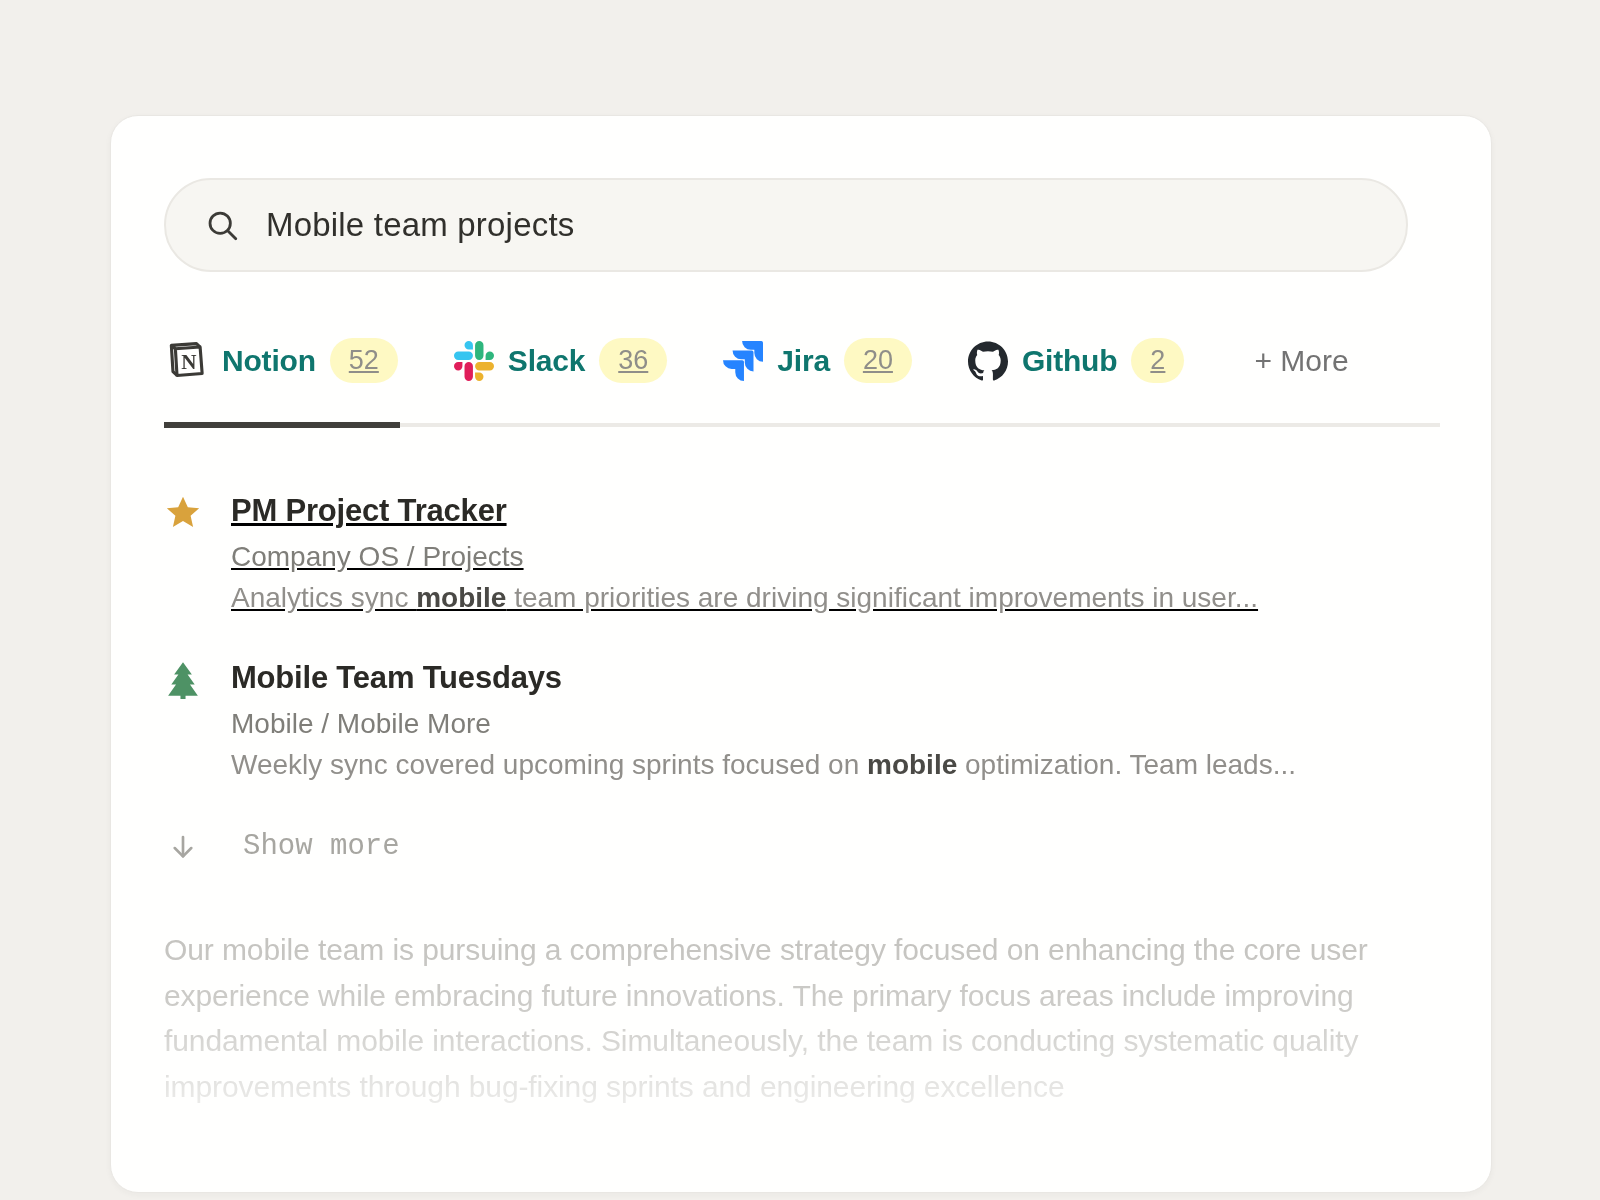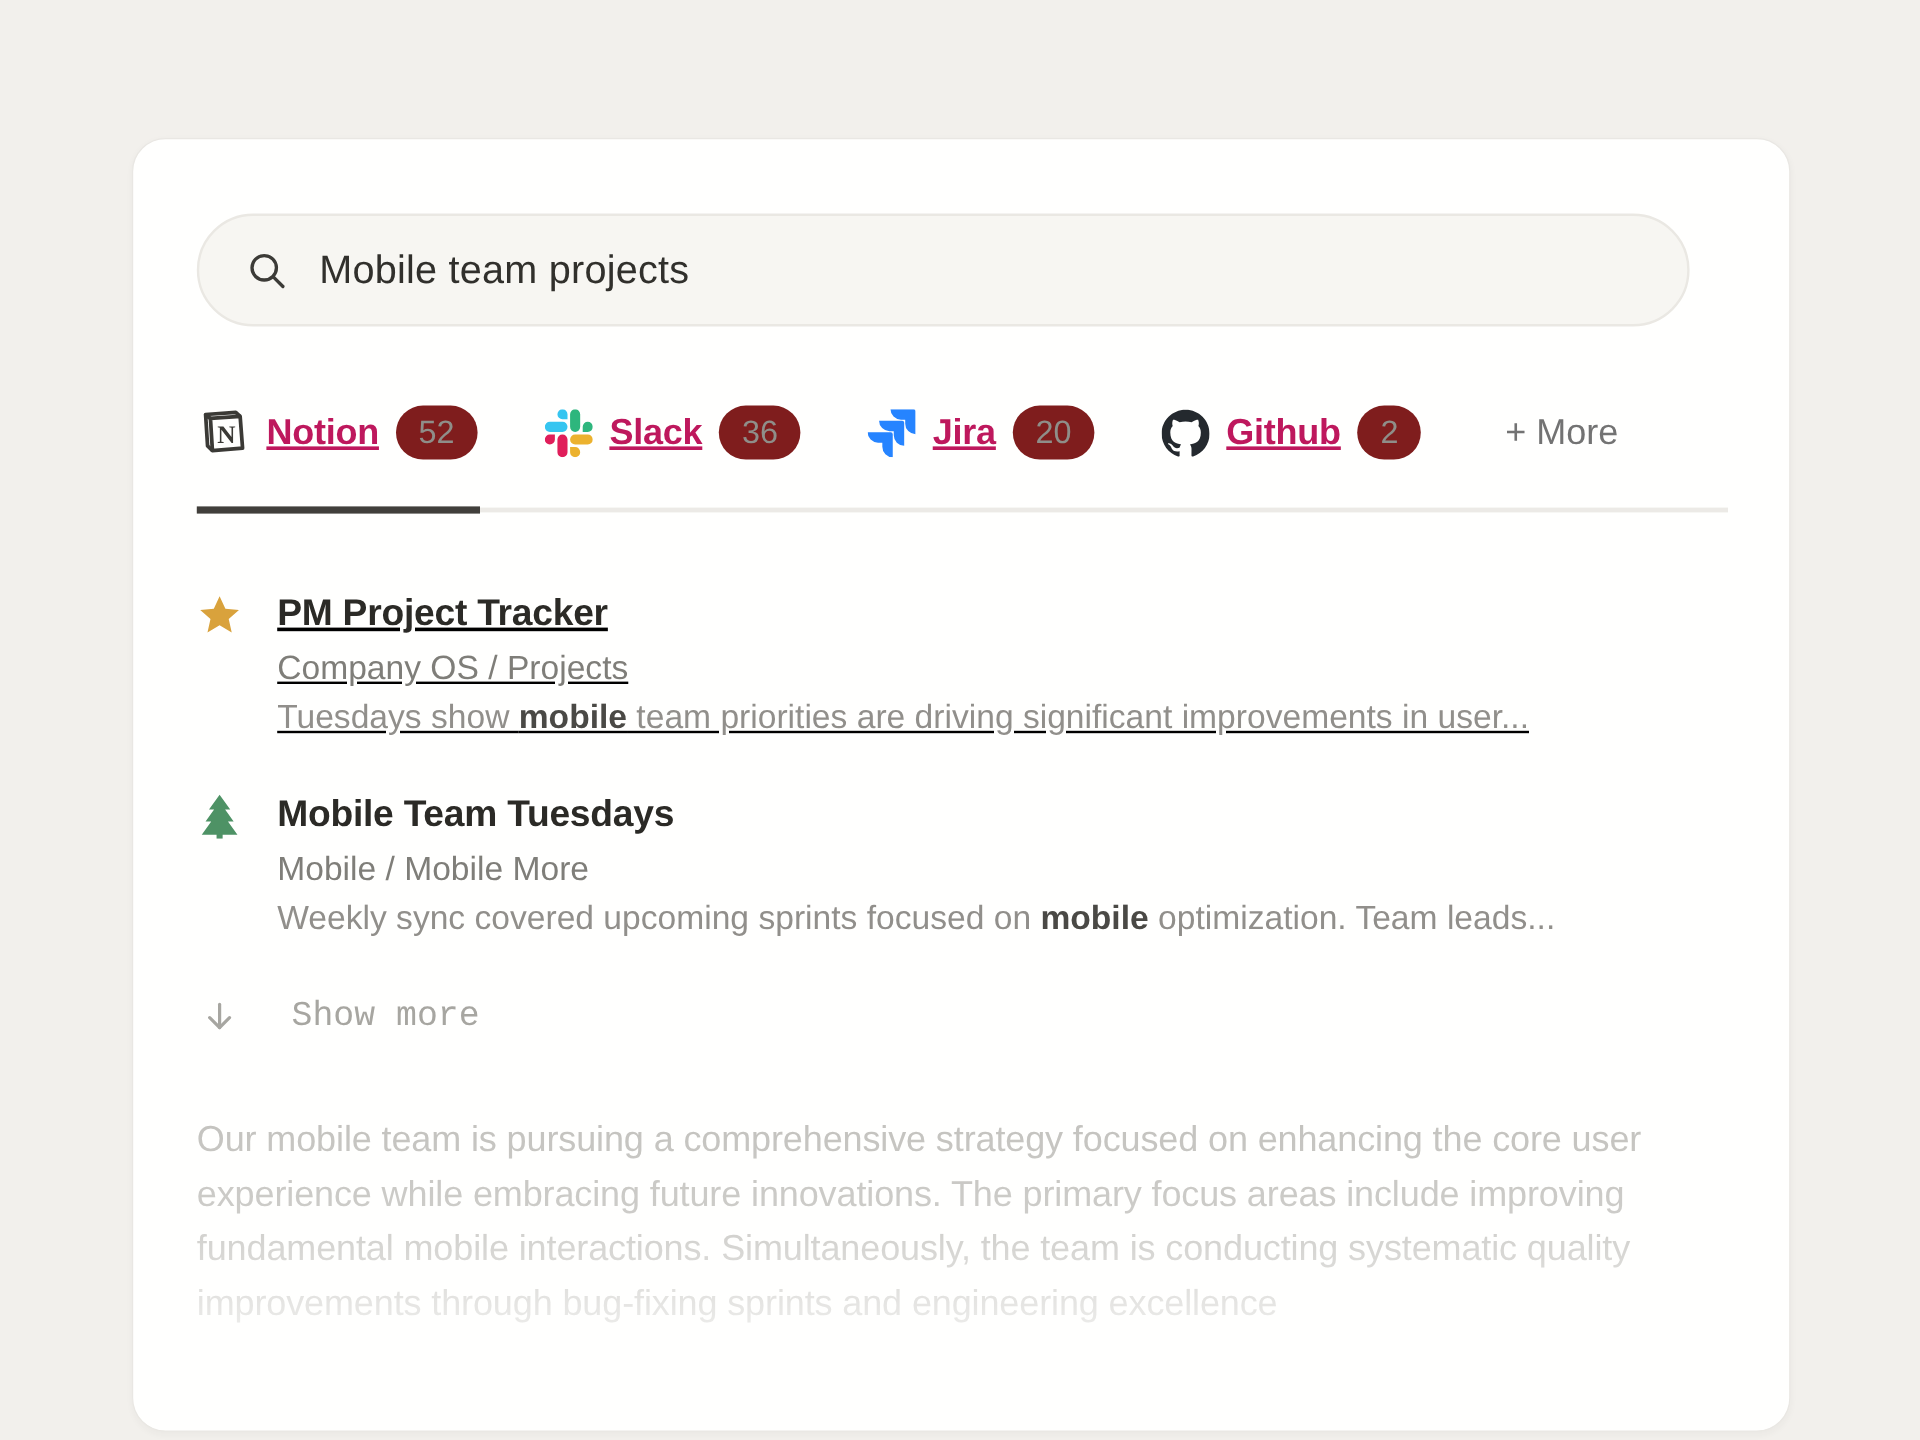--- a/index.html
+++ b/index.html
@@ -39,26 +39,26 @@
     font-size:33px; font-weight:500; color:#31302c;
     letter-spacing:0.2px;
   }
 
   
   .tabs { display:flex; align-items:center; margin-top:66px; }
   .tab { display:flex; align-items:center; cursor:pointer; margin-right:56px; }
   .tab-icon { width:44px; height:44px; display:flex; align-items:center; justify-content:center; }
   .tab-icon svg { width:100%; height:100%; }
   .tab-icon.sm { width:40px; height:40px; }
-  .tab-label { font-size:30px; font-weight:700; color:#be185d; margin-left:14px; letter-spacing:-0.2px;text-decoration:underline; }
+  .tab-label { font-size:30px; font-weight:700; color:#0f766e; margin-left:14px; letter-spacing:-0.2px; }
   .badge {
     margin-left:14px;
-    background:#7f1d1d; color:#8f8e89;
+    background:#fef9c3; color:#8f8e89;
     font-size:27px; line-height:27px;
-    padding:9px 19px; border-radius:24px;
+    padding:9px 19px; border-radius:24px;text-decoration:underline;
   }
   .tab-more { font-size:30px; color:#737373; margin-left:14px; cursor:pointer; }
 
   .track { position:relative; margin-top:39px; height:6px; width:1276px; }
   .track-bg { position:absolute; left:0; right:0; top:1px; height:4px; background:#eceae6; }
   .track-active { position:absolute; left:0; top:0; width:236px; height:6px; background:#413f3b; }
 
   
   .result { display:flex; cursor:pointer; }
   .result.first { margin-top:64px;text-decoration:underline; }
@@ -164,21 +164,21 @@
 
     <div class="result first">
       <div class="result-icon">
         <svg viewBox="0 0 24 24" fill="#d9a23c">
           <path d="M12 1.8l3.05 6.55 7.15.65-5.4 4.8 1.58 7.05L12 17.1l-6.38 3.75L7.2 13.8 1.8 9l7.15-.65z"></path>
         </svg>
       </div>
       <div class="result-body">
         <div class="result-title">PM Project Tracker</div>
         <div class="result-path">Company OS / Projects</div>
-        <div class="result-snippet"><span>Tuesdays show </span><span class="hl">mobile</span><span> team priorities are driving significant improvements in user...</span></div>
+        <div class="result-snippet"><span>Analytics sync </span><span class="hl">mobile</span><span> team priorities are driving significant improvements in user...</span></div>
       </div>
     </div>
 
     <div class="result second">
       <div class="result-icon">
         <svg viewBox="0 0 24 24" fill="#4e9265">
           <path d="M12 .8 L17.6 8.6 H14.9 L19.4 14.9 H16.4 L21.4 21.9 H13.6 V24 H10.4 V21.9 H2.6 L7.6 14.9 H4.6 L9.1 8.6 H6.4 Z"></path>
         </svg>
       </div>
       <div class="result-body">

